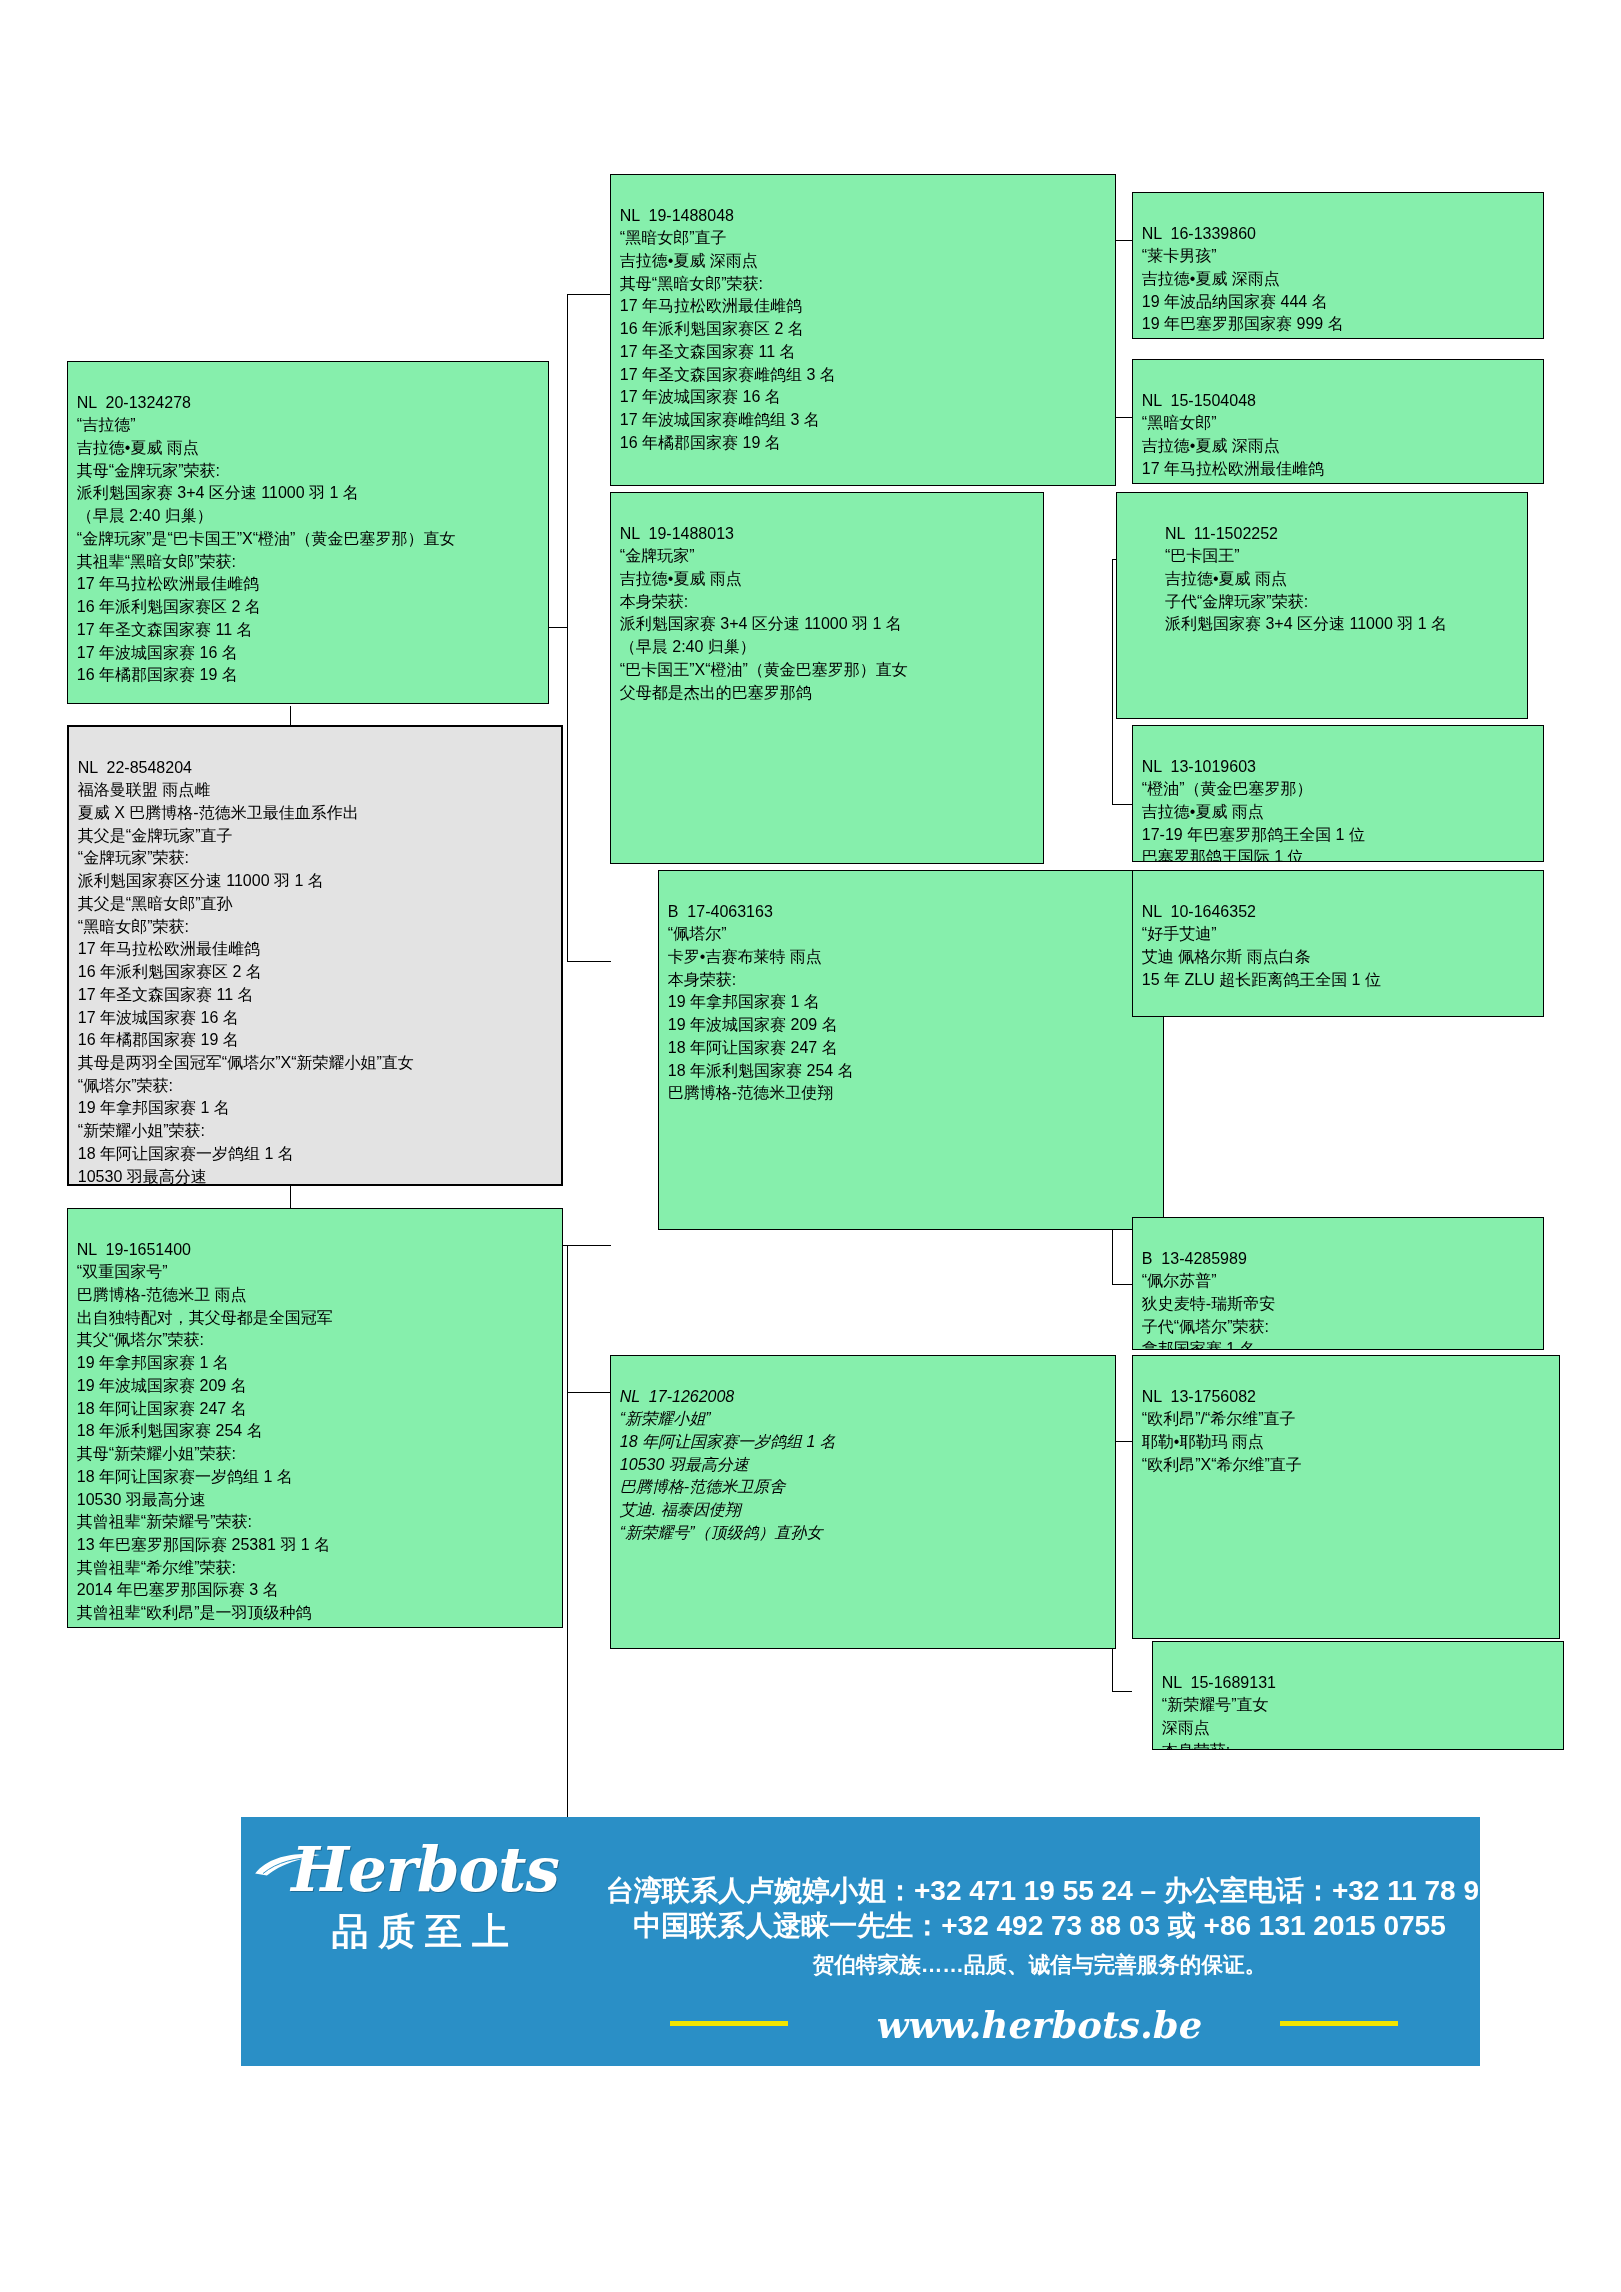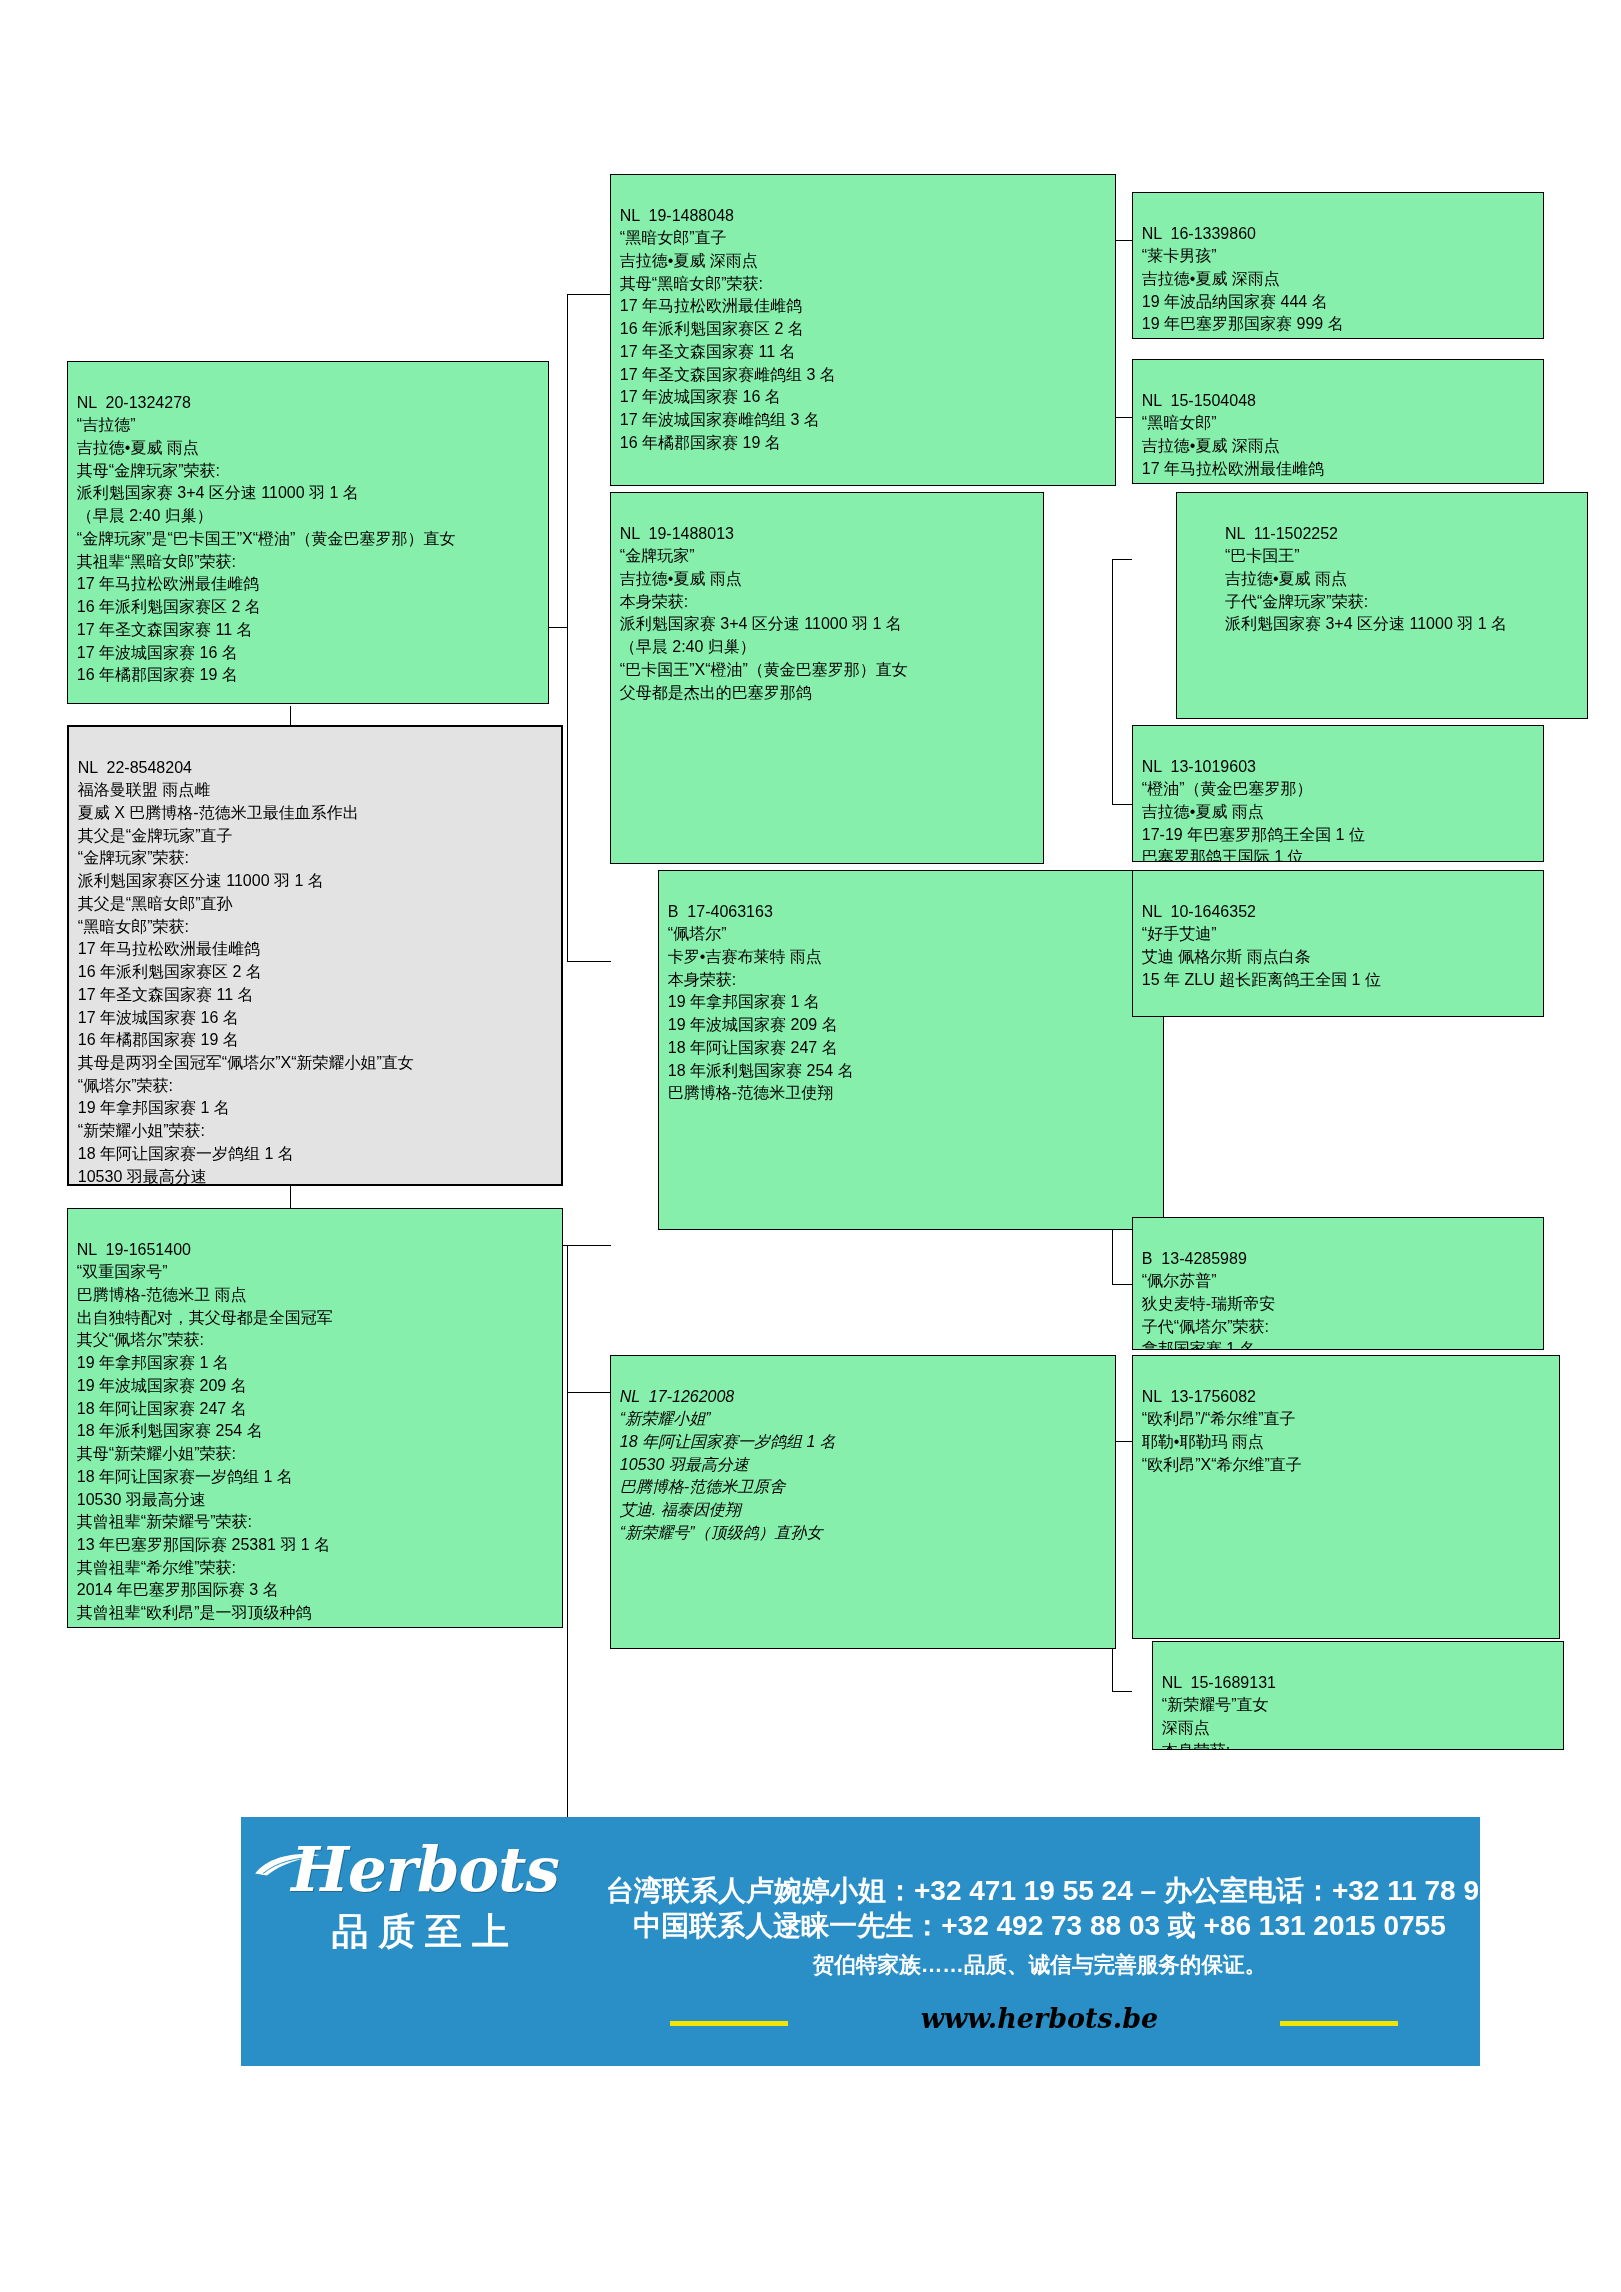--- a/index.html
+++ b/index.html
@@ -124,25 +124,25 @@
     font-weight: bold;
     text-align: center;
     white-space: nowrap;
   }
   .banner .url {
     position: absolute;
     left: 365px;
     top: 186px;
     width: 867px;
     text-align: center;
-    color: #000000;
+    color: #ffffff;
     font-family: "DejaVu Serif", serif;
     font-style: italic;
     font-weight: bold;
-    font-size: 27px;
+    font-size: 37px;
     white-space: nowrap;
   }
   .banner .rule-l, .banner .rule-r {
     position: absolute;
     top: 204px;
     height: 4.9px;
     background: #f2e500;
   }
   .banner .rule-l { left: 429px; width: 118px; }
   .banner .rule-r { left: 1039px; width: 118px; }
@@ -285,21 +285,21 @@
 19 年波品纳国家赛        444 名
 19 年巴塞罗那国家赛  999 名</span>
   </div>
 
   <div class="box" style="left:1132px; top:359px; width:412px; height:125px;">
     <span class="ring">NL  15-1504048</span><span class="body">“黑暗女郎”
 吉拉德•夏威  深雨点
 17 年马拉松欧洲最佳雌鸽</span>
   </div>
 
-  <div class="box" style="left:1176px; top:492px; width:412px; height:227px;padding-left:48px;">
+  <div class="box" style="left:1116px; top:492px; width:412px; height:227px;padding-left:48px;">
     <span class="ring">NL  11-1502252</span><span class="body">“巴卡国王”
 吉拉德•夏威  雨点
 子代“金牌玩家”荣获:
 派利魁国家赛 3+4 区分速 11000 羽 1 名</span>
   </div>
 
   <div class="box" style="left:1132px; top:725px; width:412px; height:137px;">
     <span class="ring">NL  13-1019603</span><span class="body">“橙油”（黄金巴塞罗那）
 吉拉德•夏威  雨点
 17-19 年巴塞罗那鸽王全国 1 位

